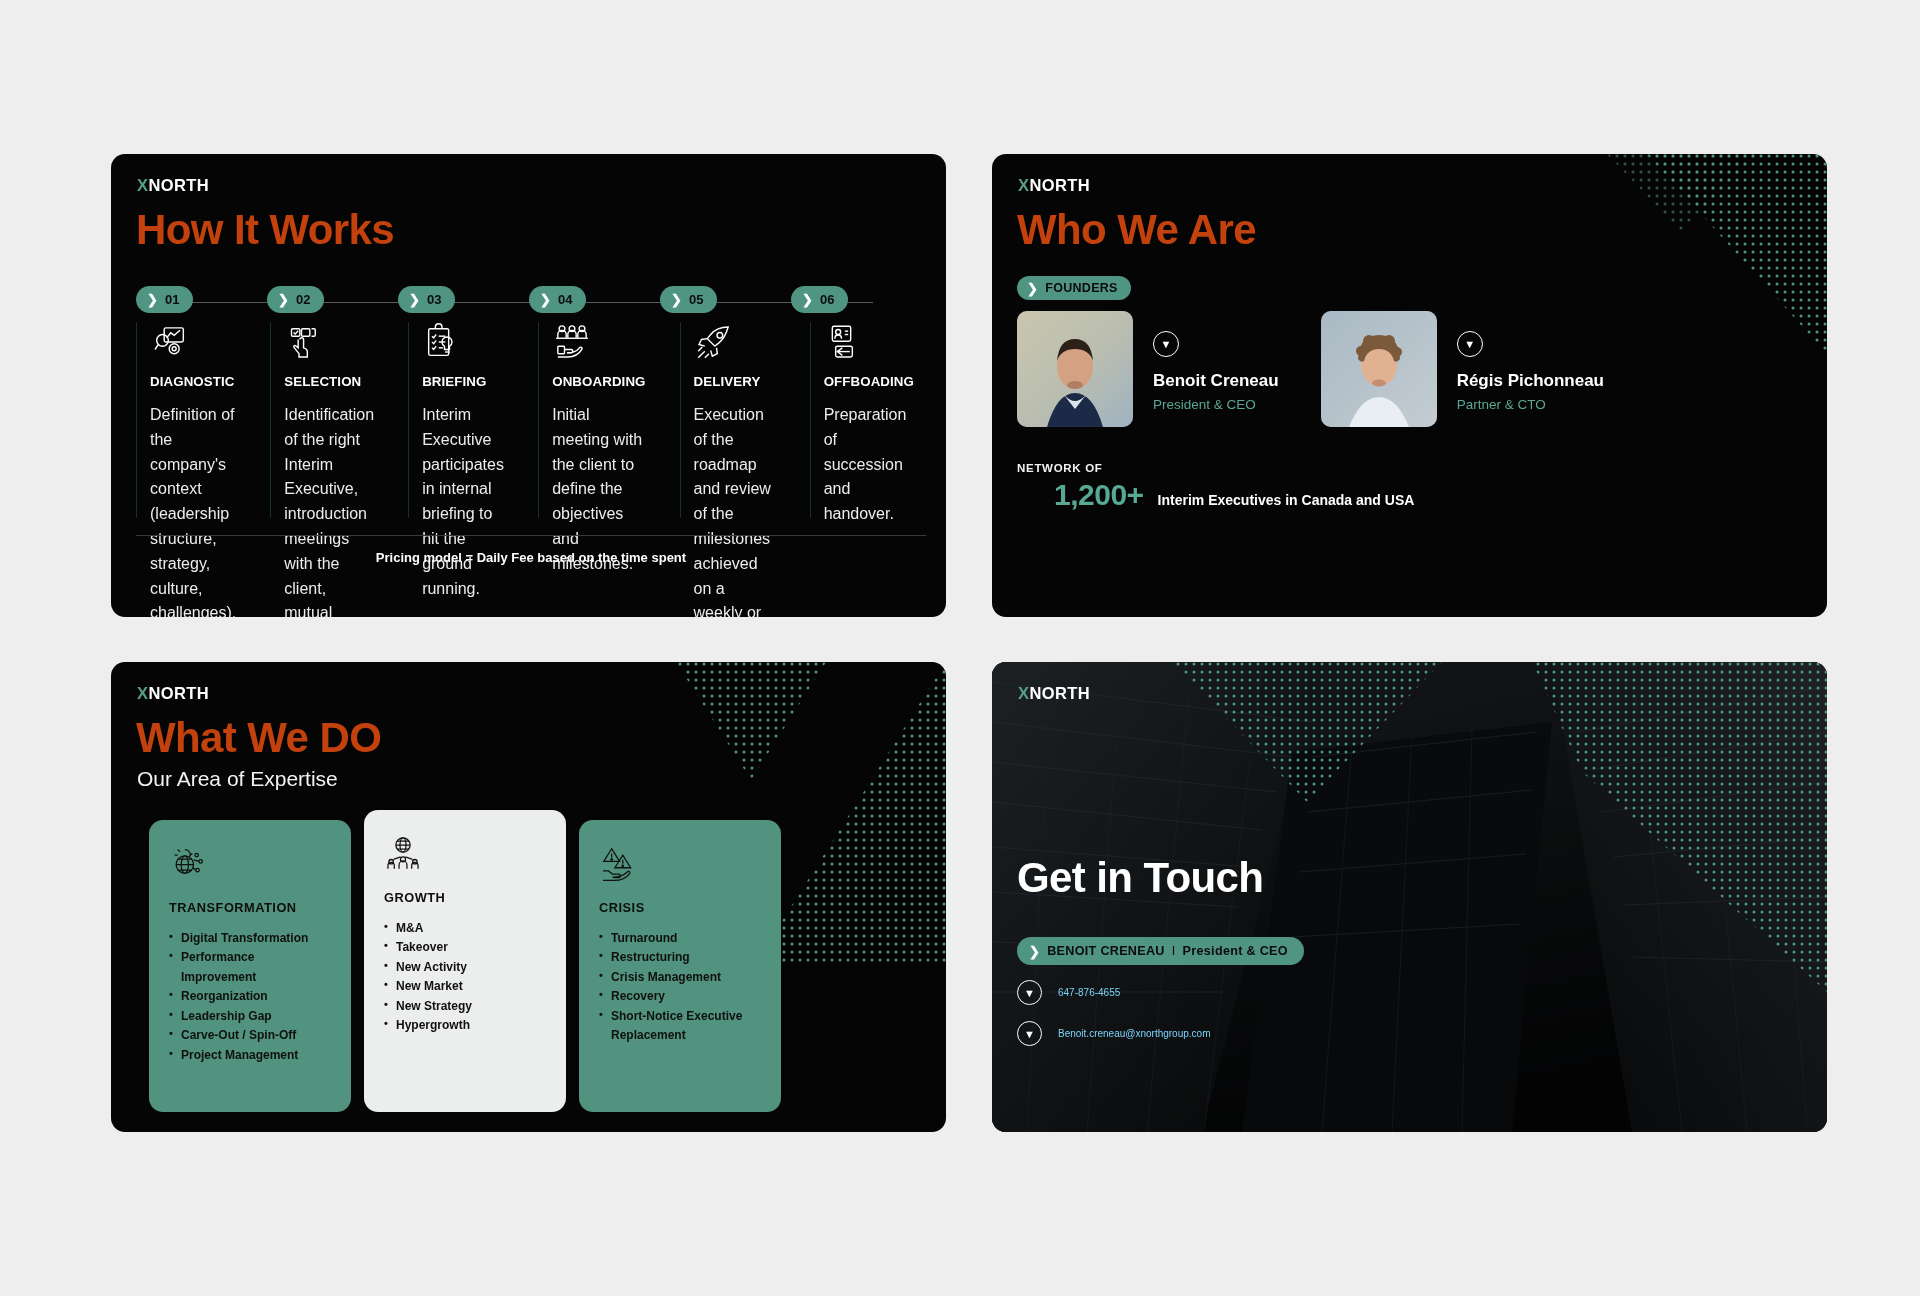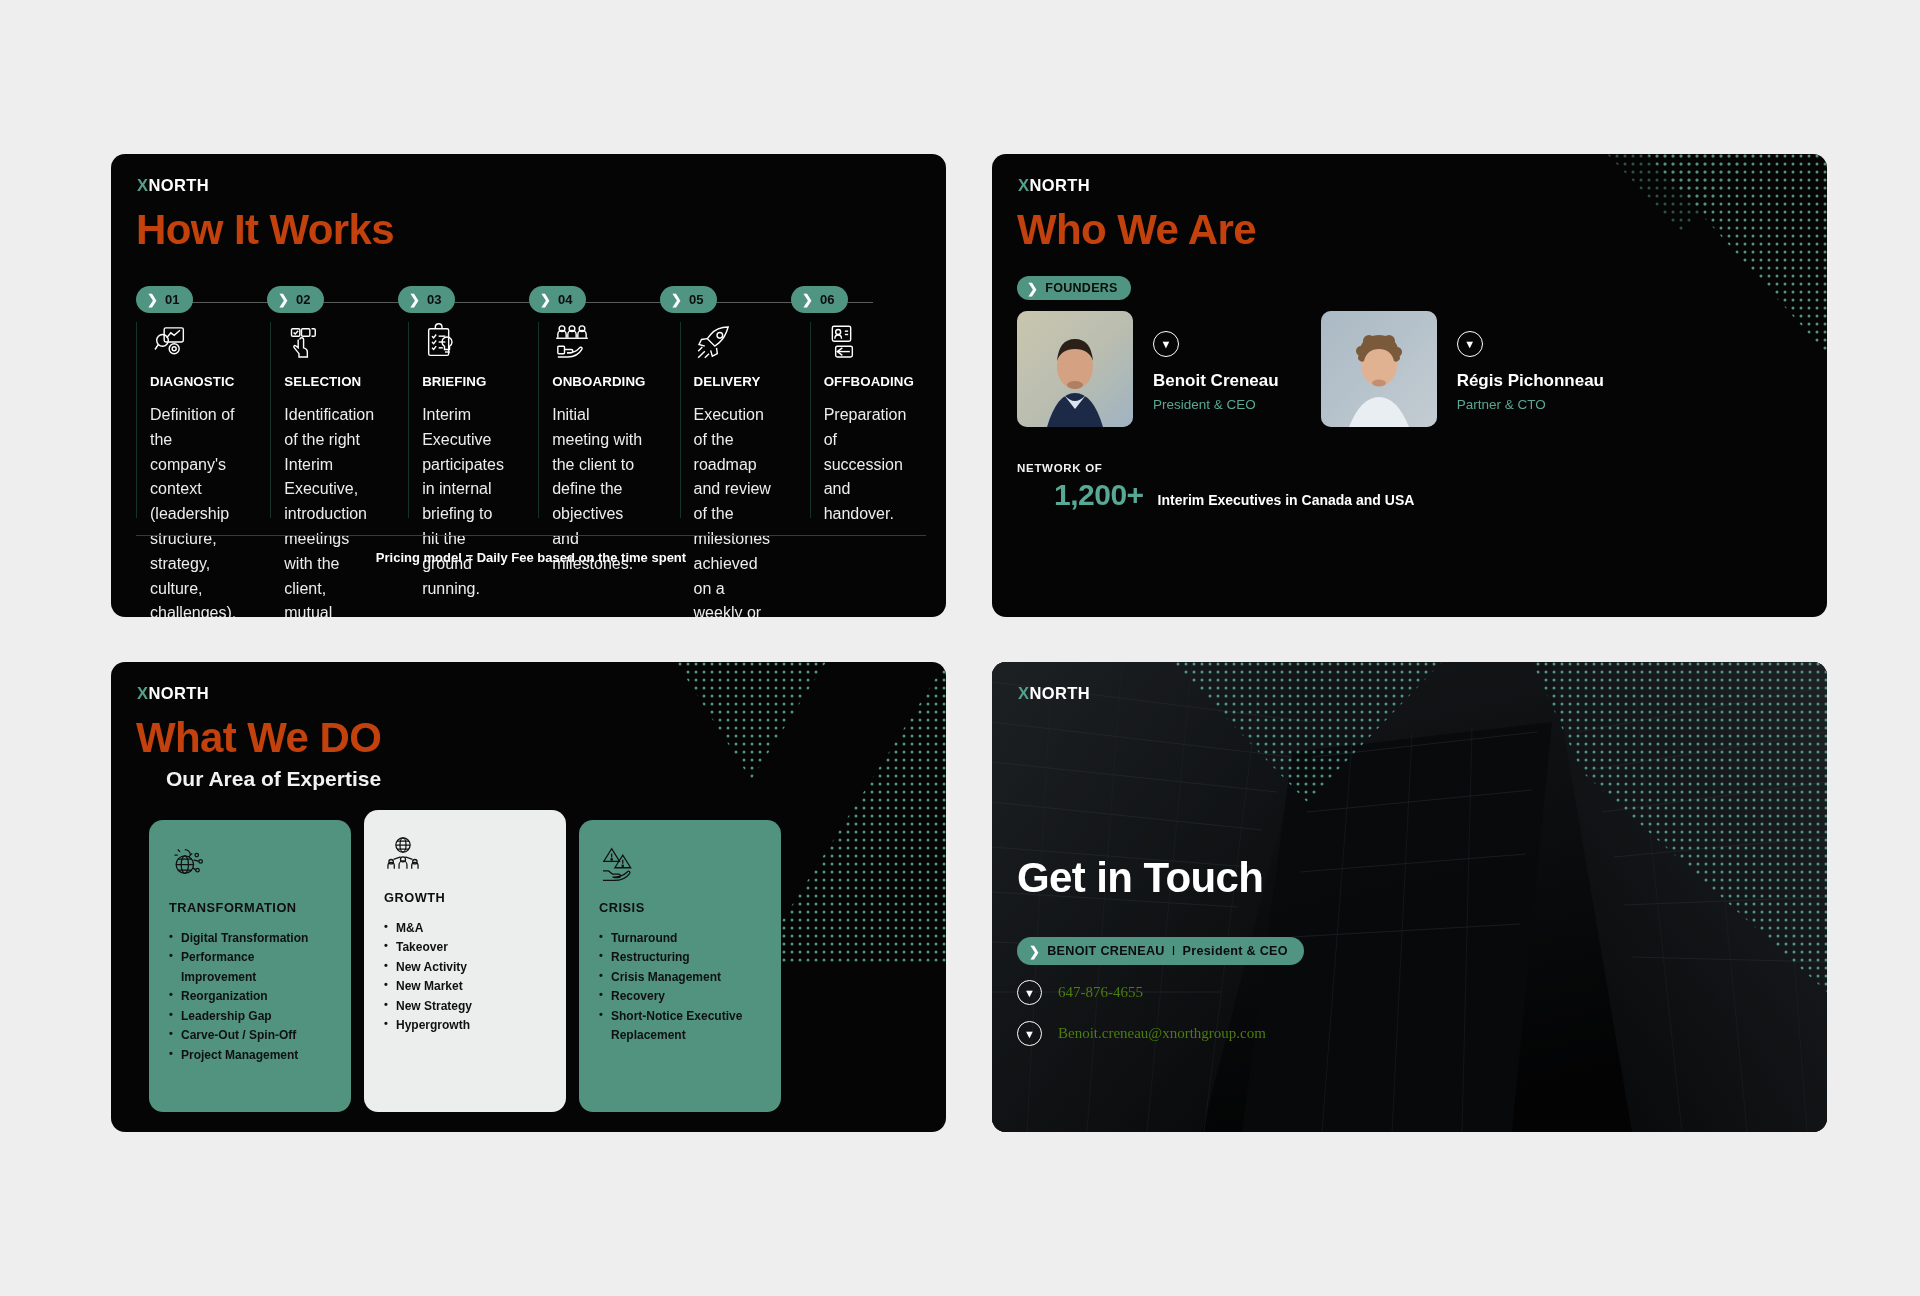--- a/index.html
+++ b/index.html
@@ -29,21 +29,21 @@
     color: #ffffff; white-space: nowrap;
   }
   .logo .x { color: #54a08c; font-weight: 700; display:inline-block; transform: scaleX(1); }
 
   .slide-title {
     position: absolute; left: 25px; top: 52px;
     font-size: 42px; font-weight: 700; color: #c2410c; letter-spacing: -.6px;
   }
   .slide-sub {
     position: absolute; left: 26px; top: 105px;
-    font-size: 21px; font-weight: 700; color: #f2f2f2; margin-left: 29px;
+    font-size: 21px; font-weight: 400; color: #f2f2f2;
   }
 
   
   .pill {
     display: inline-flex; align-items: center; gap: 7px;
     background: #4f9581; border-radius: 999px;
     padding: 5px 13px 5px 10px;
     color: #0c0c0c; font-size: 12.5px; font-weight: 700; letter-spacing: .3px;
   }
   .chev { color: #fff; font-size: 13px; font-weight: 700; line-height: 1; }
@@ -124,21 +124,21 @@
   }
 
   
   .contact-title { position: absolute; left: 25px; top: 192px; font-size: 42px; font-weight: 700; color: #fff; letter-spacing:-.6px;}
   .contact-pill { position: absolute; left: 25px; top: 275px; }
   .contact-pill .pill { font-size: 12.6px; padding: 7px 16px 7px 12px; font-weight: 400;}
   .contact-pill .pill b { font-weight: 700; }
   .contact-list { position: absolute; left: 25px; top: 318px; }
   .crow { display: flex; align-items: center; gap: 16px; margin-bottom: 16px; }
   .crow .circ { margin-bottom: 0; width: 25px; height: 25px; }
-  .crow span { font-size: 15px; color: #4d7c0f; font-family: Liberation Serif, serif; }
+  .crow span { font-size: 10px; color: #7dd3fc; }
 
   
   .dots { position: absolute; pointer-events: none; }
   
   .bldg { position: absolute; inset: 0; }
 </style>
 </head>
 <body>
 
 <div class="stage">

